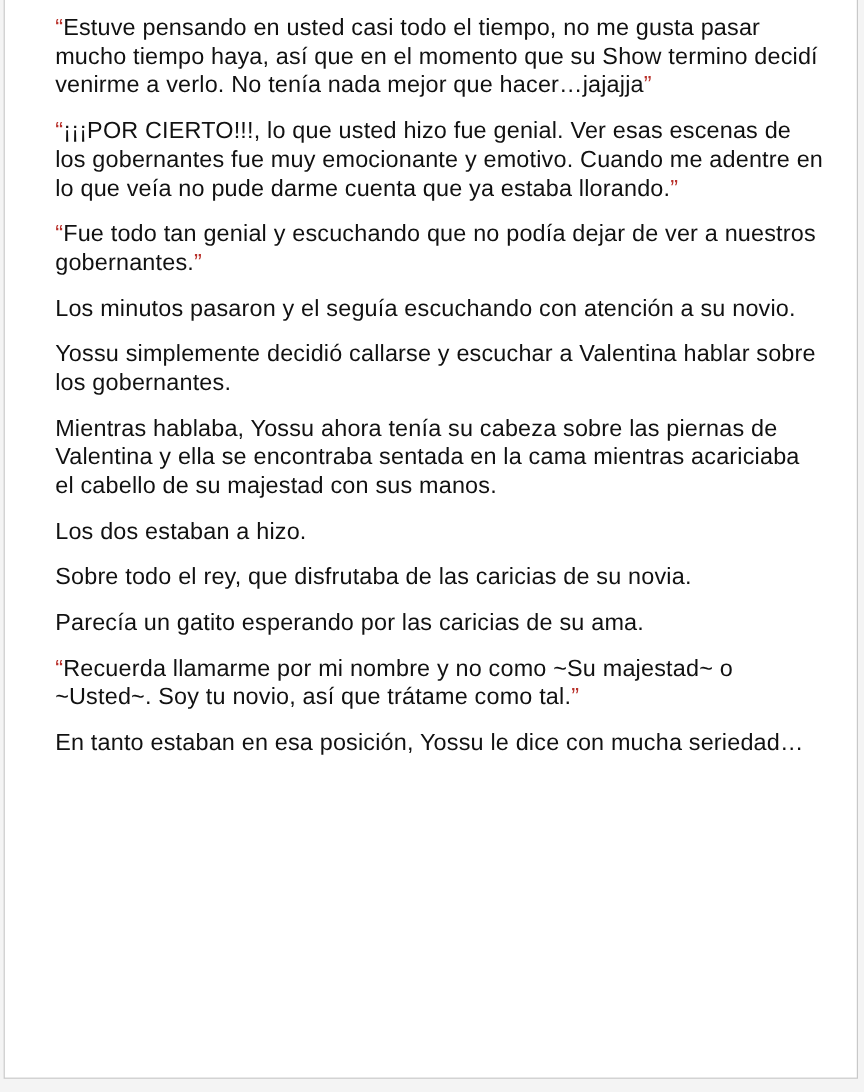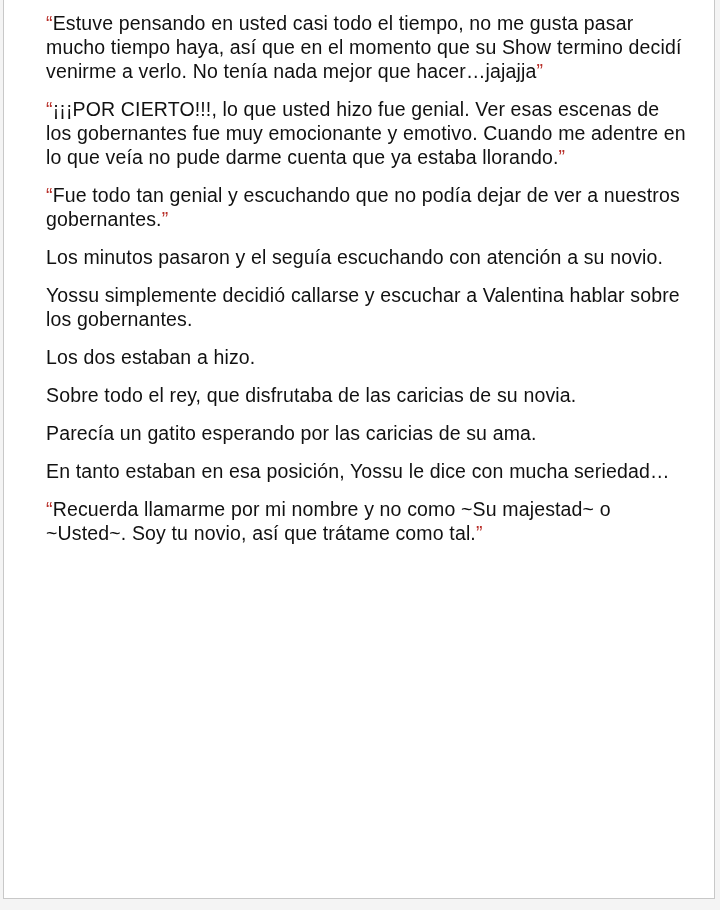--- a/index.html
+++ b/index.html
@@ -45,19 +45,20 @@
 </head>
 <body>
 
 <div class="page">
   <div class="content">
     <p class="para"><span class="q">“</span><span>Estuve pensando en usted casi todo el tiempo, no me gusta pasar mucho tiempo haya, así que en el momento que su Show termino decidí venirme a verlo. No tenía nada mejor que hacer…jajajja</span><span class="q">”</span></p>
     <p class="para"><span class="q">“</span><span>¡¡¡POR CIERTO!!!, lo que usted hizo fue genial. Ver esas escenas de los gobernantes fue muy emocionante y emotivo. Cuando me adentre en lo que veía no pude darme cuenta que ya estaba llorando.</span><span class="q">”</span></p>
     <p class="para"><span class="q">“</span><span>Fue todo tan genial y escuchando que no podía dejar de ver a nuestros gobernantes.</span><span class="q">”</span></p>
     <p class="para"><span class="q"></span><span>Los minutos pasaron y el seguía escuchando con atención a su novio.</span><span class="q"></span></p>
     <p class="para"><span class="q"></span><span>Yossu simplemente decidió callarse y escuchar a Valentina hablar sobre los gobernantes.</span><span class="q"></span></p>
+    <p class="para"><span class="q"></span><span>Mientras hablaba, Yossu ahora tenía su cabeza sobre las piernas de Valentina y ella se encontraba sentada en la cama mientras acariciaba el cabello de su majestad con sus manos.</span><span class="q"></span></p>
     <p class="para"><span class="q"></span><span>Los dos estaban a hizo.</span><span class="q"></span></p>
     <p class="para"><span class="q"></span><span>Sobre todo el rey, que disfrutaba de las caricias de su novia.</span><span class="q"></span></p>
     <p class="para"><span class="q"></span><span>Parecía un gatito esperando por las caricias de su ama.</span><span class="q"></span></p>
+    <p class="para"><span class="q">“</span><span>Recuerda llamarme por mi nombre y no como ~Su majestad~ o ~Usted~. Soy tu novio, así que trátame como tal.</span><span class="q">”</span></p>
     <p class="para"><span class="q"></span><span>En tanto estaban en esa posición, Yossu le dice con mucha seriedad…</span><span class="q"></span></p>
-    <p class="para"><span class="q">“</span><span>Recuerda llamarme por mi nombre y no como ~Su majestad~ o ~Usted~. Soy tu novio, así que trátame como tal.</span><span class="q">”</span></p>
   </div>
 </div>
 
 </body></html>

